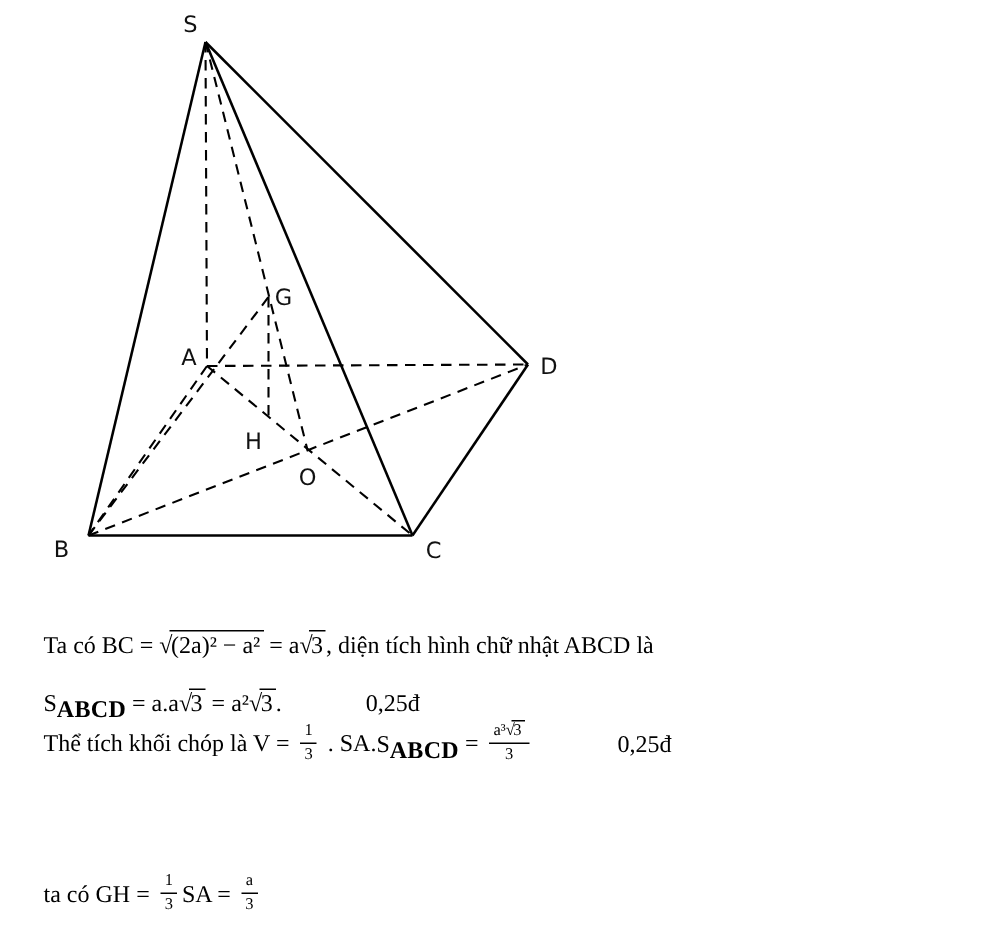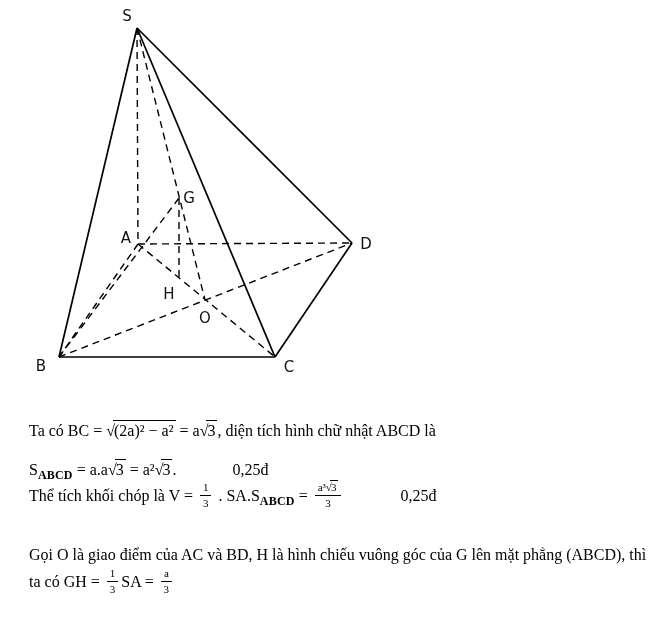--- a/index.html
+++ b/index.html
@@ -6,28 +6,28 @@
   body{width:664px;height:627px;font-family:"Liberation Serif",serif;color:#000;}
   .page{position:relative;width:664px;height:627px;background:#fff;overflow:hidden;}
   #diagram{position:absolute;top:0;left:0;}
   .vlabel{font-family:"DejaVu Sans",sans-serif;font-size:15px;fill:#111;}
   #solution{position:absolute;top:0;left:0;width:616px;height:627px;border-radius:13px;}
   .sline{position:absolute;left:29px;font-size:16px;white-space:nowrap;line-height:1.25;}
   .l1{top:420px}
   .l2{top:459px}
   .l3{top:482px}
   .l4{top:545px}
-  .l5{top:569px}
+  .l5{top:583px}
   .rad{display:inline-block;border-top:1.2px solid #000;padding:0 2px 0 1px;margin-left:-1px;}
   .rsym{letter-spacing:-1px;}
   .frac{display:inline-block;vertical-align:middle;text-align:center;font-size:11px;line-height:1.2;margin:0 3px;position:relative;top:-2px;}
   .frac .num{display:block;border-bottom:1px solid #000;padding:0 3px 1px 3px;}
   .frac .den{display:block;padding-top:1px;}
   .frac .rad{border-top:1px solid #000;}
-  sub{font-size:12px;font-weight:bold;line-height:0;vertical-align:-4px;letter-spacing:0.2px;}
+  sub{font-size:16px;font-weight:bold;line-height:0;vertical-align:-4px;letter-spacing:0.2px;}
   .score{display:inline-block;margin-left:56px;}
 </style>
 </head>
 <body>
 
 <div class="page">
   <svg id="diagram" width="664" height="410" viewBox="0 0 664 410">
       <line x1="137" y1="28" x2="59" y2="357" stroke="#000000" stroke-width="1.7"></line>
       <line x1="137" y1="28" x2="275" y2="357" stroke="#000000" stroke-width="1.7"></line>
       <line x1="137" y1="28" x2="352" y2="243" stroke="#000000" stroke-width="1.7"></line>
@@ -47,16 +47,15 @@
       <text x="289" y="372" text-anchor="middle" class="vlabel">C</text>
       <text x="366" y="249" text-anchor="middle" class="vlabel">D</text>
       <text x="189" y="203" text-anchor="middle" class="vlabel">G</text>
       <text x="169" y="299" text-anchor="middle" class="vlabel">H</text>
       <text x="205" y="323" text-anchor="middle" class="vlabel">O</text>
     </svg>
   <div id="solution">
       <div class="sline l1"><span>Ta có BC = </span><span><span class="rsym">√</span><span class="rad">(2a)² − a²</span></span><span> = a</span><span><span class="rsym">√</span><span class="rad">3</span></span><span>, diện tích hình chữ nhật ABCD là</span></div>
       <div class="sline l2"><span><span>S</span><sub>ABCD</sub></span><span> = a.a</span><span><span class="rsym">√</span><span class="rad">3</span></span><span> = a²</span><span><span class="rsym">√</span><span class="rad">3</span></span><span>.</span><span class="score">0,25đ</span></div>
       <div class="sline l3"><span>Thể tích khối chóp là V = </span><span class="frac"><span class="num"><span>1</span></span><span class="den"><span>3</span></span></span><span> . SA.</span><span><span>S</span><sub>ABCD</sub></span><span> = </span><span class="frac"><span class="num"><span>a³</span><span><span class="rsym">√</span><span class="rad">3</span></span></span><span class="den"><span>3</span></span></span><span class="score">0,25đ</span></div>
-      <div class="sline l4"><span>Gọi O là giao điểm của AC và BD, H là hình chiếu vuông góc của G lên mặt phẳng (ABCD), thì</span></div>
       <div class="sline l5"><span>ta có GH = </span><span class="frac"><span class="num"><span>1</span></span><span class="den"><span>3</span></span></span><span>SA = </span><span class="frac"><span class="num"><span>a</span></span><span class="den"><span>3</span></span></span></div>
     </div>
 </div>
 
 </body></html>

